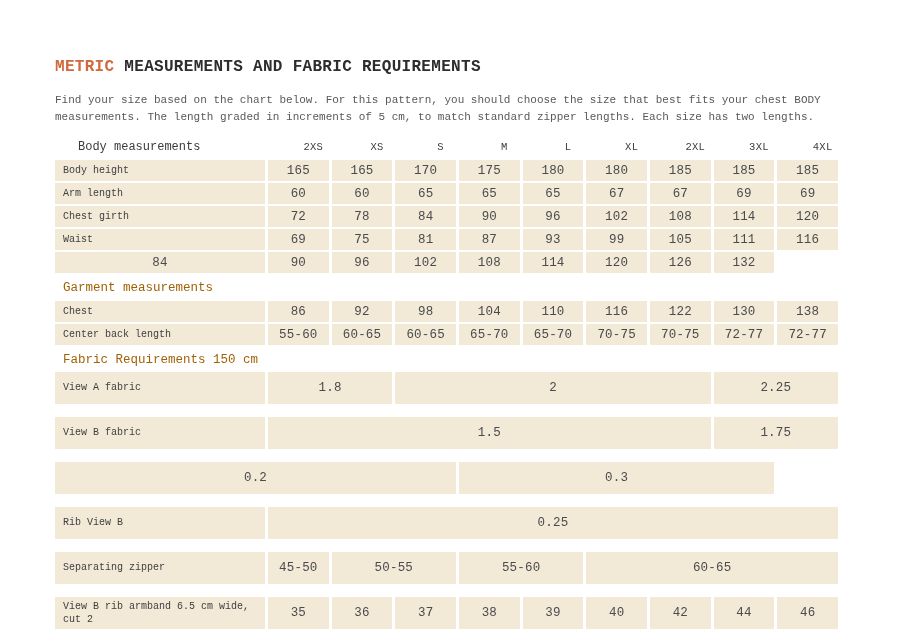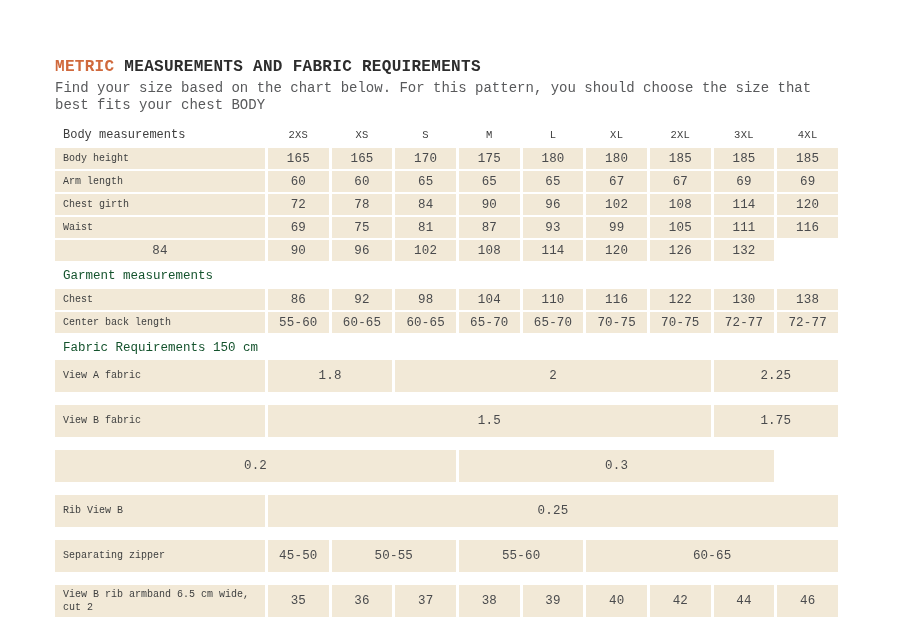--- a/index.html
+++ b/index.html
@@ -26,33 +26,33 @@
   }
   .title{
     font-size:16px;
     font-weight:bold;
     color:var(--ink);
     letter-spacing:.3px;
     white-space:nowrap;
   }
   .title .highlight{color:var(--accent);}
   .intro{
-    margin-top:4px;
-    font-size:14px;
+    margin-top:16px;
+    font-size:11px;
     line-height:16.5px;
     color:var(--gray);
   }
   .size-table{margin-top:10px;width:783px;}
   .t-row{
     display:grid;
     grid-template-columns:210px repeat(9,1fr);
     column-gap:3px;
     width:100%;
   }
-  .header-row{height:23px;margin-bottom:2px;}
+  .header-row{height:23px;margin-bottom:2px;margin-left:15px;}
   .header-row .cell{background:transparent;}
   .header-label{
     display:flex;align-items:center;
     padding-left:8px;
     font-size:12px;color:#3c3c3c;
   }
   .size-cell{
     display:flex;align-items:center;justify-content:center;
     font-size:10.5px;color:#3c3c3c;letter-spacing:.3px;
   }
@@ -67,40 +67,41 @@
   }
   .value-cell{
     display:flex;align-items:center;justify-content:center;
     font-size:12.5px;color:var(--cell-ink);
     letter-spacing:.2px;
   }
   .section-row{
     height:26px;
     display:flex;align-items:center;
     padding-left:8px;
-    font-size:12.5px;color:#14532d;
+    font-size:12.5px;color:#a16207;
     background:#ffffff;
   }
   .section-row.fabric{height:25px;}
   .page-number{
     margin-top:32px;
     text-align:center;
     font-size:13.5px;
     color:#555657;
   }
 </style>
 </head>
 <body>
 
 <div class="page-content">
   <div class="title">
     <span class="highlight">METRIC</span><span> MEASUREMENTS AND FABRIC REQUIREMENTS</span>
   </div>
   <div class="intro">
     <div>Find your size based on the chart below. For this pattern, you should choose the size that best fits your chest BODY</div>
+    <div>measurements. The length graded in increments of 5 cm, to match standard zipper lengths. Each size has two lengths.</div>
   </div>
 
   <div class="size-table" id="table-root">
       <div class="t-row header-row">
         <div class="cell header-label">Body measurements</div>
         <div class="cell size-cell">2XS</div>
         <div class="cell size-cell">XS</div>
         <div class="cell size-cell">S</div>
         <div class="cell size-cell">M</div>
         <div class="cell size-cell">L</div>

